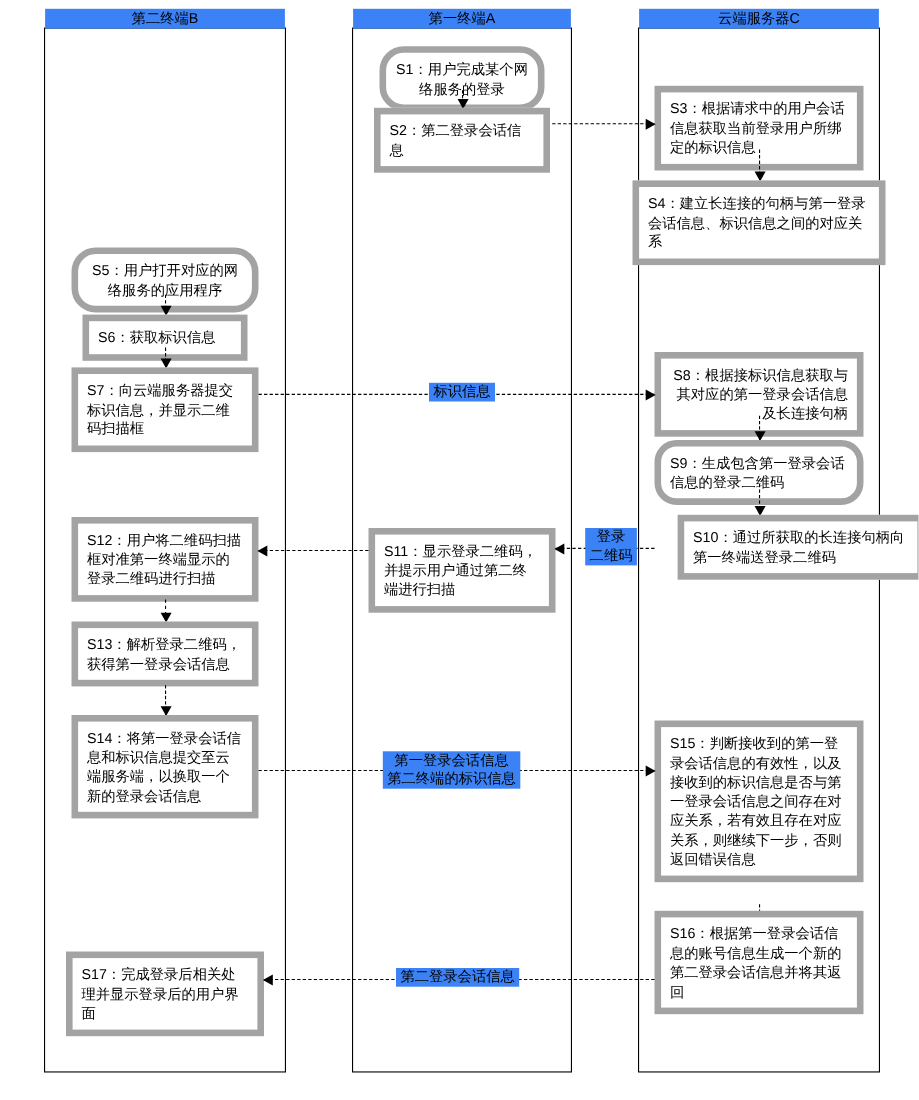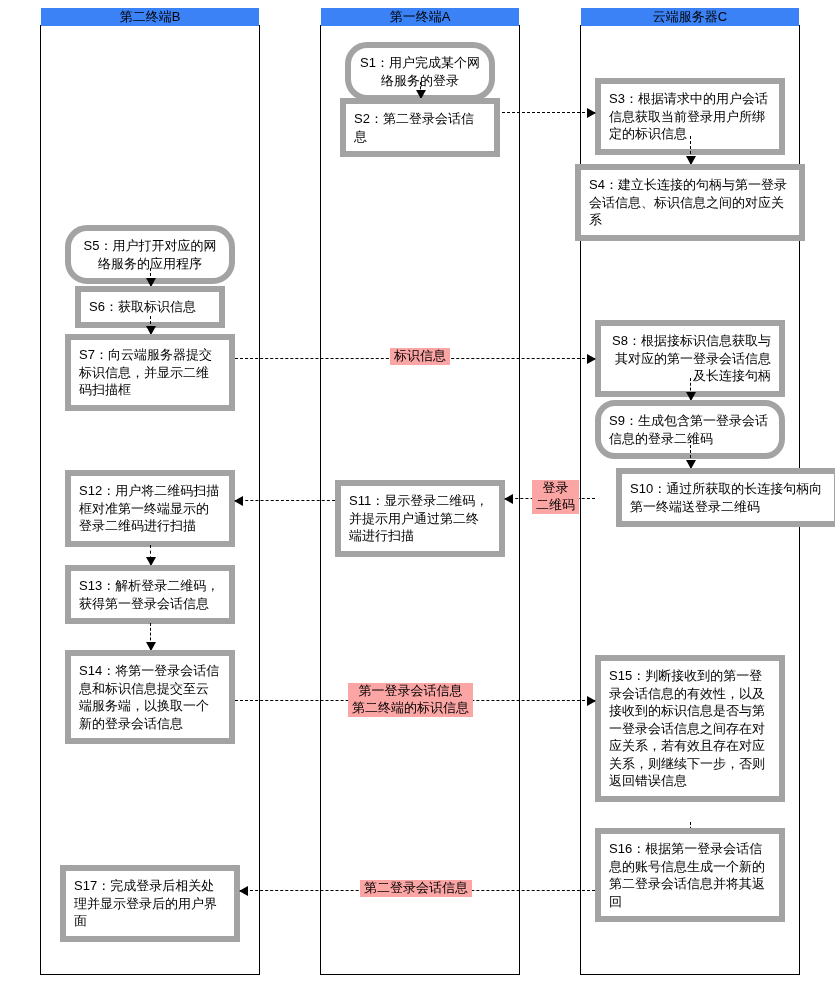--- a/index.html
+++ b/index.html
@@ -57,21 +57,21 @@
       right: -1px; top: -5px;
       border-left: 9px solid #000;
     }
     .arrow.left::after {
       left: -1px; top: -5px;
       border-right: 9px solid #000;
     }
     .arrow-label {
       position: absolute;
       text-align: center;
-      background: #fca5a5;
+      background: #3b82f6;
       padding: 0 4px;
       line-height: 1.3;
     }
     .vconn {
       position: absolute;
       width: 0;
       border-left: 1.5px dashed #000;
     }
     .vconn::after {
       content: "";

